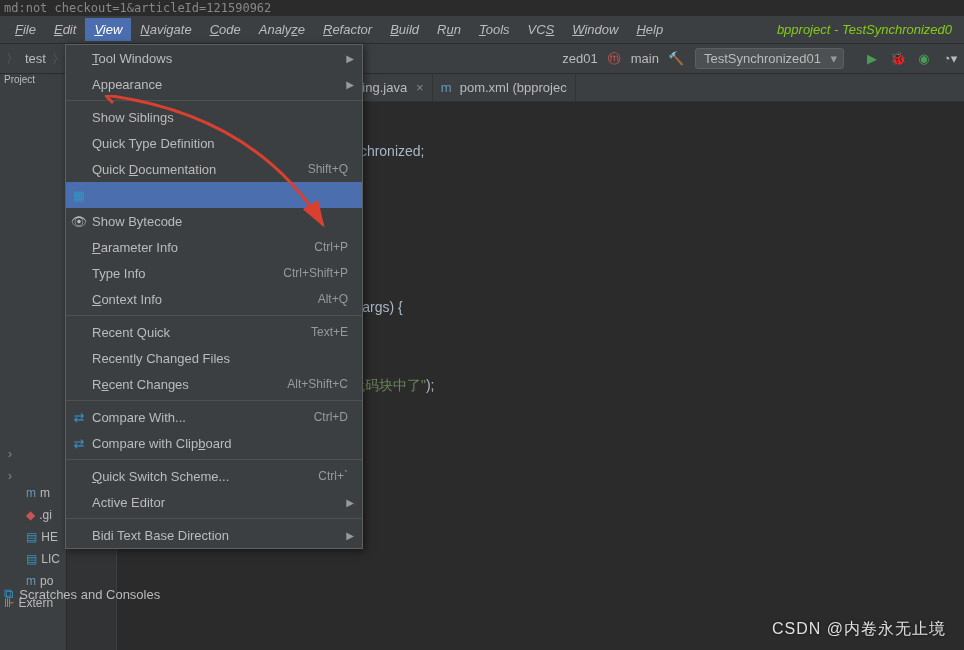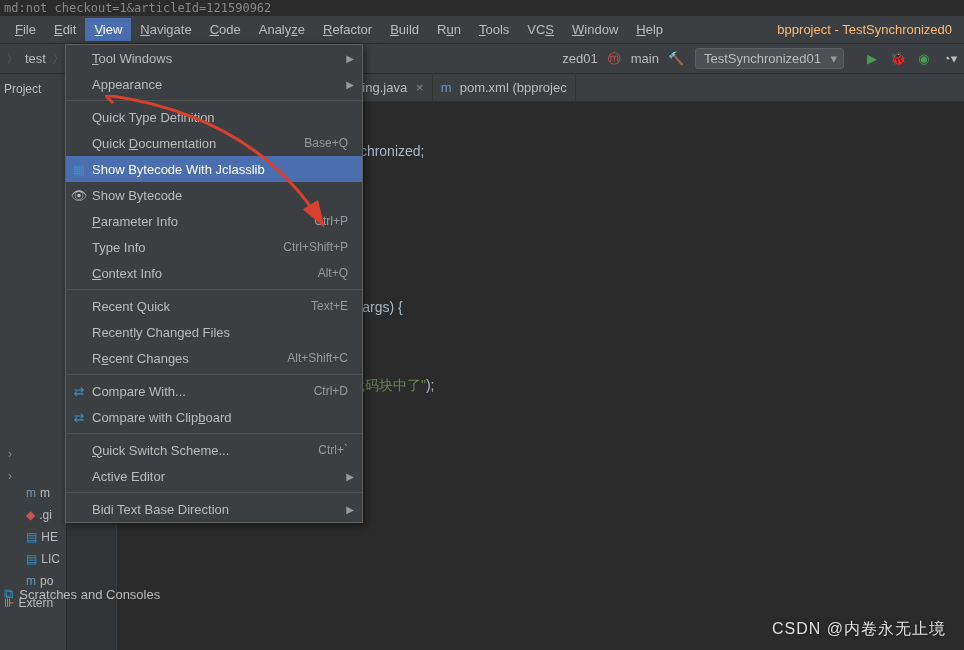--- a/index.html
+++ b/index.html
@@ -1,40 +1,40 @@
 <!DOCTYPE html>
 <html><head>
   <meta charset="utf-8">
   <style>
     * { margin: 0; padding: 0; box-sizing: border-box; font-family: "Segoe UI", Arial, sans-serif; }
     body { background: #3c3f41; color: #bbbbbb; font-size: 13px; width: 964px; height: 650px; overflow: hidden; position: relative; }
     .titlebar { background: #2b2b2b; height: 16px; color: #888; font-size: 12px; padding-left: 4px; line-height: 16px; font-family: monospace; }
-    .menubar { background: #3c3f41; height: 28px; display: flex; align-items: center; padding: 0 6px; border-bottom: 1px solid #2b2b2b; }
+    .menubar { background: #3c3f41; height: 28px; display: flex; align-items: center; padding: 0 6px; border-bottom: 1px solid #2b2b2b; font-style: italic; }
     .menubar-item { padding: 4px 9px; color: #bbbbbb; cursor: pointer; }
     .menubar-item.open { background: #4b6eaf; color: #fff; }
     .menubar-item .u { text-decoration: underline; }
-    .menubar-right { margin-left: auto; color: #fdba74; padding-right: 6px; }
+    .menubar-right { margin-left: auto; color: #84cc16; padding-right: 6px; }
     .toolbar { background: #3c3f41; height: 30px; display: flex; align-items: center; border-bottom: 1px solid #2b2b2b; padding: 0 6px; }
     .breadcrumb { display: flex; align-items: center; gap: 6px; }
     .bc-item { color: #bbbbbb; }
     .bc-sep { color: #666; }
     .toolbar-spacer { flex: 1; }
     .run-config { display: flex; align-items: center; gap: 10px; }
     .rc-label { color: #bbbbbb; }
     .rc-combo { background: #4c5052; border: 1px solid #5e6060; padding: 2px 22px 2px 8px; border-radius: 3px; color: #bbb; position: relative; }
     .rc-combo::after { content: "▾"; position: absolute; right: 6px; color: #999; }
     .rc-icons { display: flex; gap: 10px; align-items: center; margin-left: 10px; }
     .icon { width: 16px; height: 16px; display: inline-flex; align-items: center; justify-content: center; }
     .play { color: #499c54; }
     .bug { color: #499c54; }
     .rerun { color: #499c54; }
     
     .content { display: flex; height: calc(100% - 74px); }
     .sidebar { width: 67px; background: #3c3f41; border-right: 1px solid #2b2b2b; position: relative; }
-    .sidebar-label { position: absolute; left: 4px; top: 8px; color: #bbbbbb; white-space: nowrap; font-size: 12px; }
+    .sidebar-label { position: absolute; left: 4px; top: 0; color: #bbbbbb; white-space: nowrap; font-size: 10px; }
     
     .editor-area { flex: 1; background: #2b2b2b; display: flex; flex-direction: column; }
     .tabs { display: flex; background: #3c3f41; height: 28px; align-items: flex-end; border-bottom: 1px solid #323232; }
     .tab { padding: 5px 8px 5px 8px; color: #bbbbbb; display: flex; align-items: center; gap: 5px; border-right: 1px solid #323232; height: 28px; }
     .tab.active { background: #4e5254; border-bottom: 2px solid #4a88c7; }
     .tab-icon { width: 14px; height: 14px; display: inline-block; }
     .tab-close { color: #888; margin-left: 4px; }
     .tab-ghost { color: #777; }
     
     .code-wrap { flex: 1; display: flex; position: relative; }
@@ -206,29 +206,31 @@
     <div class="dd-item">
       <span><span class="u">T</span>ool Windows</span>
       <span class="dd-submenu">▶</span>
     </div>
     <div class="dd-item">
       <span>Appearance</span>
       <span class="dd-submenu">▶</span>
     </div>
     <div class="dd-sep"></div>
     <div class="dd-item">
+      <span>Show Siblings</span>
+    </div>
+    <div class="dd-item">
       <span>Quick Type Definition</span>
     </div>
     <div class="dd-item">
       <span>Quick <span class="u">D</span>ocumentation</span>
-      <span class="dd-shortcut">Base+Q</span>
+      <span class="dd-shortcut">Shift+Q</span>
     </div>
     <div class="dd-item highlighted">
       <span class="dd-icon" style="color:#3592c4;">▦</span>
-      <span>Show Bytecode With Jclasslib</span>
     </div>
     <div class="dd-item">
       <span class="dd-icon" style="color:#bbb;">👁</span>
       <span>Show Bytecode</span>
     </div>
     <div class="dd-item">
       <span><span class="u">P</span>arameter Info</span>
       <span class="dd-shortcut">Ctrl+P</span>
     </div>
     <div class="dd-item">

